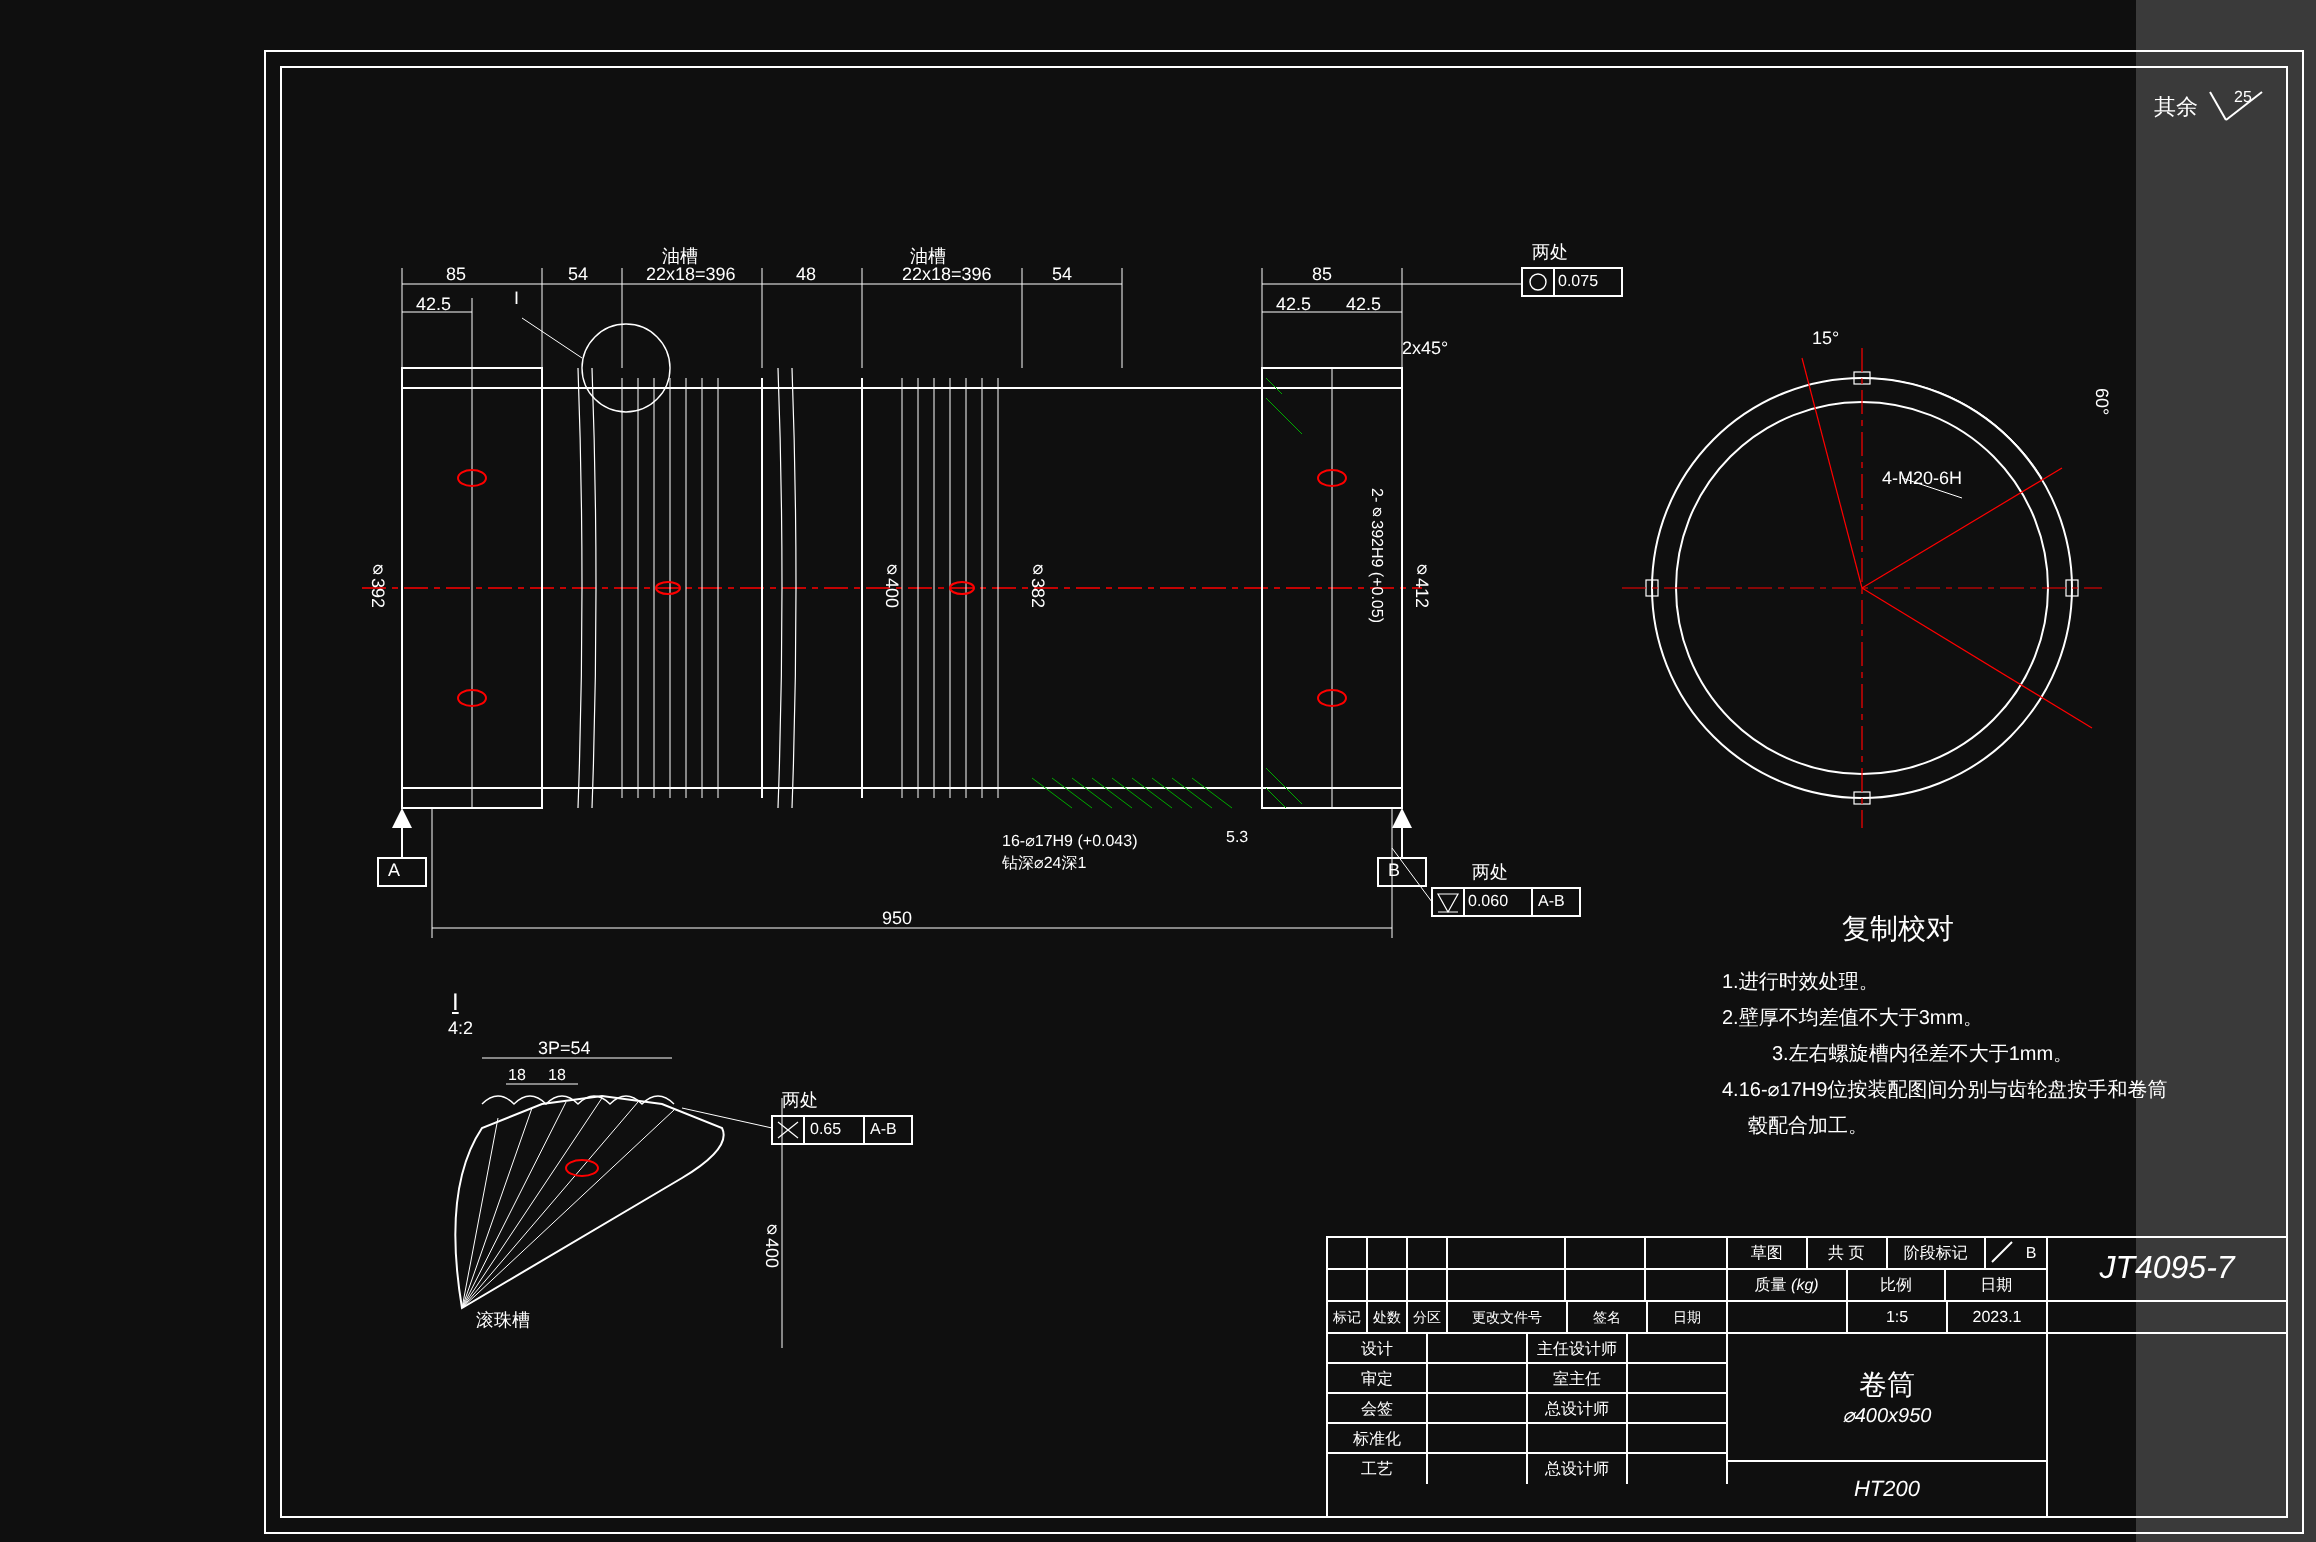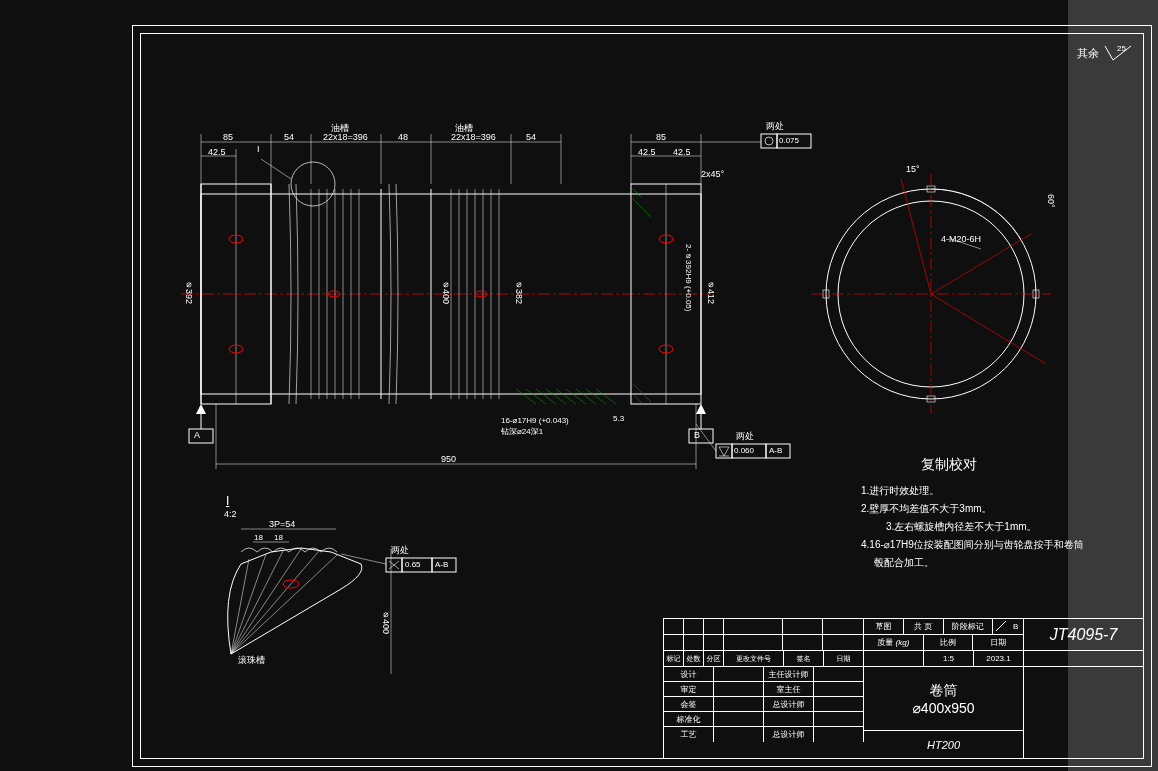--- a/index.html
+++ b/index.html
@@ -423,21 +423,21 @@
           <div class="tb-row" style="border-bottom:none">
               <div class="tb-cell" style="width:50px">工艺</div>
               <div class="tb-cell" style="width:50px"></div>
               <div class="tb-cell" style="width:50px">总设计师</div>
               <div class="tb-cell" style="width:50px;border-right:1px solid #fff"></div>
             </div>
         </div>
         <div style="width:160px;border-right:1px solid #fff;display:flex;flex-direction:column;">
           <div style="flex:1;border-bottom:1px solid #fff;display:flex;flex-direction:column;align-items:center;justify-content:center;">
             <span style="font-size:14px">卷筒</span>
-            <span style="font-size:14px;">⌀400x950</span>
+            <span style="font-size:10px;font-style:italic">⌀400x950</span>
           </div>
           <div style="height:28px;display:flex;align-items:center;justify-content:center;font-size:11px;font-style:italic">HT200</div>
         </div>
         <div style="flex:1"></div>
       </div>
     </div>
 
   </div>
 </div>
 

